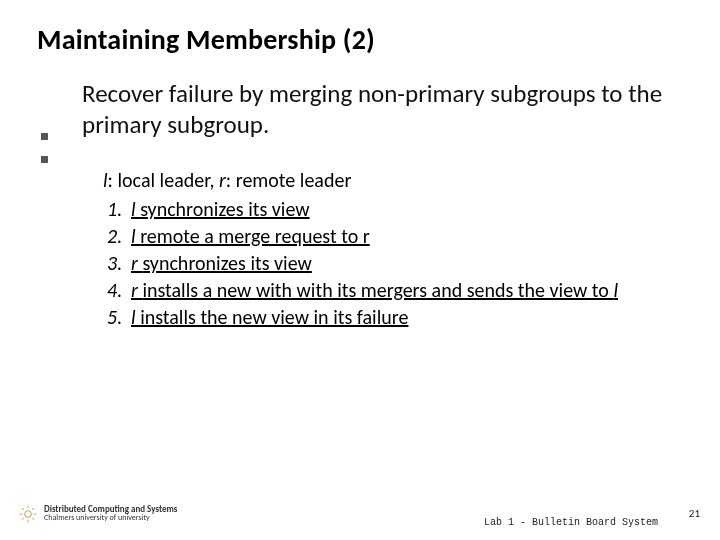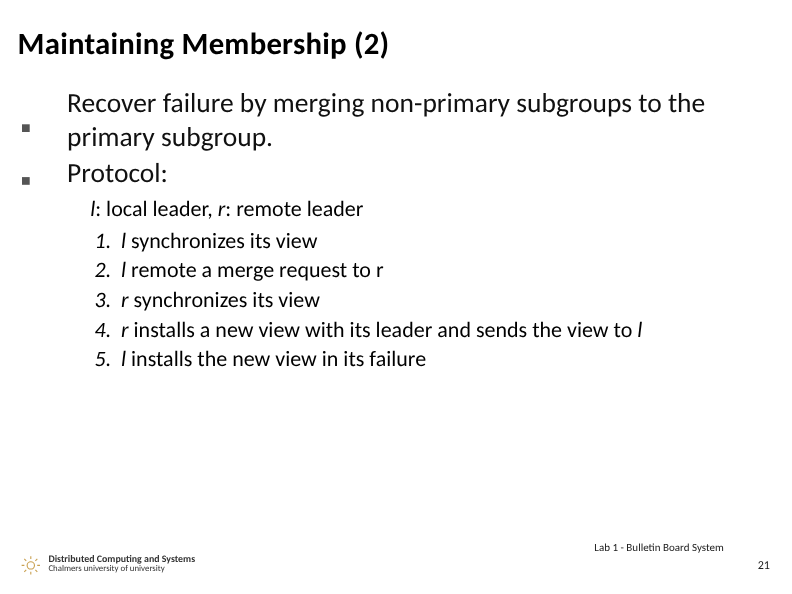--- a/index.html
+++ b/index.html
@@ -8,37 +8,37 @@
     height: 540px;
     background: #fff;
     font-family: "Segoe UI", "Calibri", Arial, sans-serif;
     color: #000;
     position: relative;
     overflow: hidden;
   }
   .slide {
     width: 100%;
     height: 100%;
-    padding: 22px 28px 10px 20px;
+    padding: 22px 28px 10px 41px;
     position: relative;
   }
   .title {
     font-size: 28px;
     font-weight: 700;
     letter-spacing: 0.2px;
     margin-bottom: 22px;
     margin-left: -4px;
   }
   .top-list {
     list-style: none;
     padding-left: 0;
   }
   .top-li {
     display: flex;
-    align-items: center;
+    align-items: flex-end;
     margin-bottom: 2px;
   }
   .bullet-square {
     display: inline-block;
     width: 7px;
     height: 7px;
     background: #555;
     margin-top: 14px;
     margin-right: 34px;
     flex: 0 0 auto;
@@ -70,21 +70,21 @@
     font-size: 20px;
     line-height: 1.35;
     margin-bottom: 0px;
   }
   .step-num {
     font-style: italic;
     width: 28px;
     flex: 0 0 auto;
     padding-left: 4px;
   }
-  .step-text { flex: 1 1 auto; }
+  .step-text { flex: 1 1 auto; text-decoration: underline; }
   .footer {
     position: absolute;
     bottom: 12px;
     left: 0;
     right: 0;
     height: 28px;
   }
   .logo-wrap {
     position: absolute;
     left: 18px;
@@ -95,23 +95,24 @@
   .logo-text {
     font-size: 8px;
     line-height: 1.05;
     color: #333;
     margin-left: 6px;
   }
   .logo-text .t1 { font-weight: 600; font-size: 9px; }
   .footer-label {
     position: absolute;
     right: 62px;
-    bottom: 24px;
+    bottom: 0;
     font-size: 10px;
     color: #222;
+    font-family: Liberation Mono, monospace;
   }
   .page-num {
     position: absolute;
     right: 20px;
     bottom: 8px;
     font-size: 11px;
     color: #222;
   }
 </style>
 </head>
@@ -121,21 +122,20 @@
 
   <h1 class="title">Maintaining Membership (2)</h1>
 
   <ul class="top-list">
     <li class="top-li">
       <span class="bullet-square"></span>
       <span class="top-text">Recover failure by merging non-primary subgroups to the primary subgroup.</span>
     </li>
     <li class="top-li">
       <span class="bullet-square"></span>
-      <span class="top-text">Protocol:</span>
     </li>
   </ul>
 
   <div class="sub-block">
     <div class="leader-line">
       <span class="italic">l</span><span>: local leader, </span><span class="italic">r</span><span>: remote leader</span>
     </div>
 
     <ol class="steps">
       <li>
@@ -145,21 +145,21 @@
       <li>
         <span class="step-num">2.</span>
         <span class="step-text"><span class="italic">l </span><span>remote a merge request to r</span></span>
       </li>
       <li>
         <span class="step-num">3.</span>
         <span class="step-text"><span class="italic">r </span><span>synchronizes its view</span></span>
       </li>
       <li>
         <span class="step-num">4.</span>
-        <span class="step-text"><span class="italic"> r </span><span>installs a new view with its leader and sends the view to </span><span class="italic">l</span></span>
+        <span class="step-text"><span class="italic"> r </span><span>installs a new with with its mergers and sends the view to </span><span class="italic">l</span></span>
       </li>
       <li>
         <span class="step-num">5.</span>
         <span class="step-text"><span class="italic">l </span><span>installs the new view in its failure</span></span>
       </li>
     </ol>
   </div>
 
   <div class="footer">
     <div class="logo-wrap">

